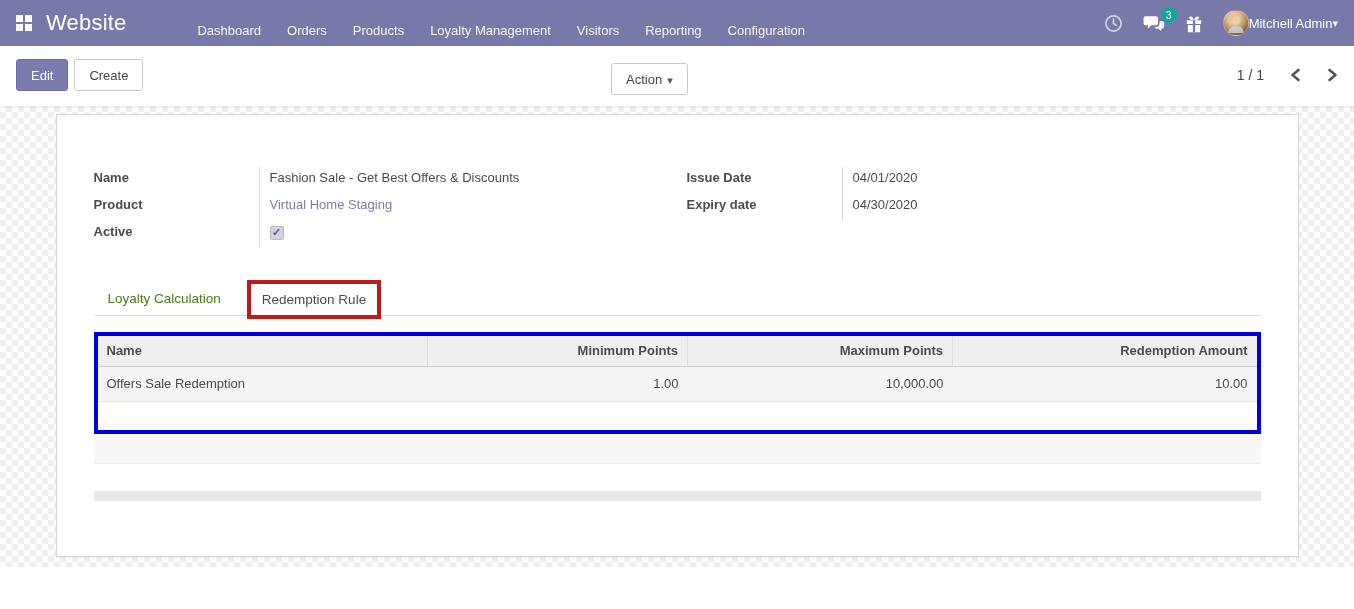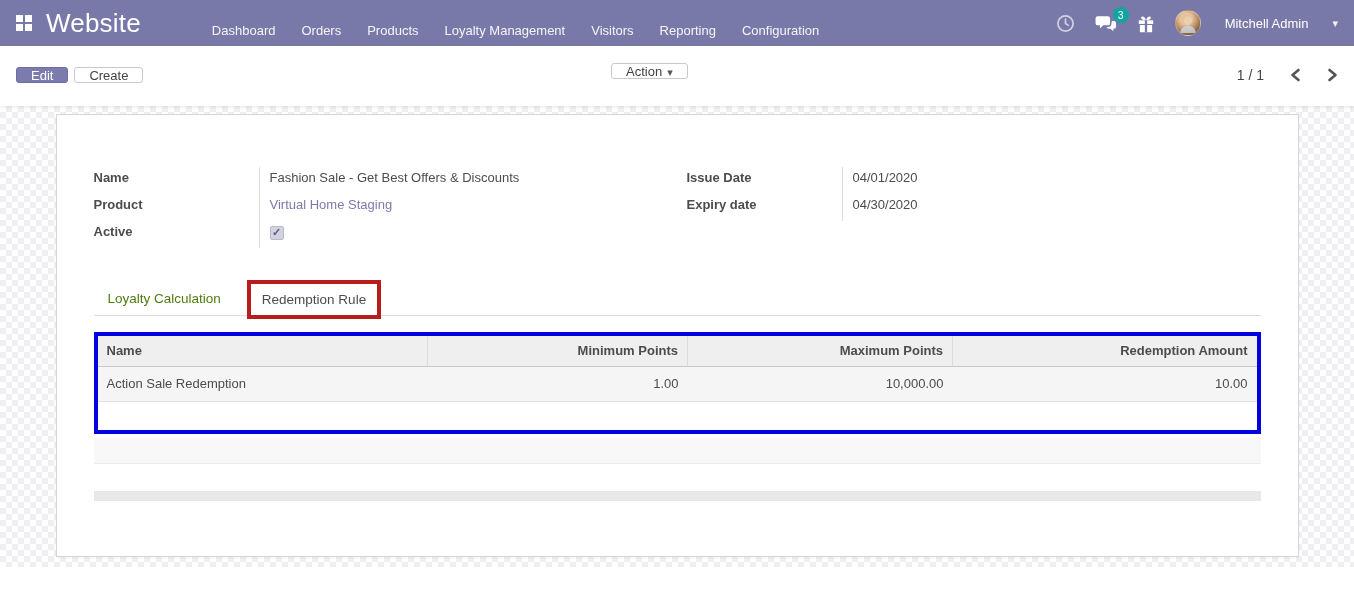--- a/index.html
+++ b/index.html
@@ -14,51 +14,51 @@
   .navbar {
     height:46px; background:#7879a8; color:#fff;
     display:flex; align-items:center; padding:0 16px;
   }
   .apps-icon {
     width:16px; height:16px; margin-right:14px; cursor:pointer; flex:none;
     background-image:linear-gradient(#fff,#fff),linear-gradient(#fff,#fff),linear-gradient(#fff,#fff),linear-gradient(#fff,#fff);
     background-size:7px 7px; background-repeat:no-repeat;
     background-position:0 0,9px 0,0 9px,9px 9px;
   }
-  .brand { font-size:26px; font-weight:400; margin-right:58px; cursor:pointer; letter-spacing:.2px; }
+  .brand { font-size:22px; font-weight:400; margin-right:58px; cursor:pointer; letter-spacing:.2px; }
   .menu { display:flex;margin-top:16px; }
   .menu a {
     display:inline-block; padding:0 13px; line-height:46px; font-size:13px;
     color:rgba(255,255,255,.92); text-decoration:none; cursor:pointer; white-space:nowrap;
   }
   .nav-right { margin-left:auto; display:flex; align-items:center; gap:20px; }
   .nav-icon { position:relative; display:inline-flex; align-items:center; cursor:pointer; }
   .badge {
     position:absolute; top:-7px; right:-12px; background:#12a5a0; color:#fff;
     font-size:10.5px; line-height:1; padding:3px 5px; border-radius:9px; min-width:16px; text-align:center;
   }
-  .user { display:flex; align-items:center; gap:24px; font-size:13px; cursor:pointer; color:#fff; }
+  .user { display:flex; align-items:center; gap:0; font-size:13px; cursor:pointer; color:#fff; }
   .avatar {
     width:26px; height:26px; border-radius:50%; overflow:hidden; flex:none;
     background:radial-gradient(circle at 42% 32%, #e6c39a 0 28%, #b78b63 55%, #6f5138 80%, #4a3523 100%);
     border:1px solid rgba(255,255,255,.35);
   }
   .caret { font-size:11px; color:rgba(255,255,255,.9); }
 
   
   .control-panel {
     background:#fff; padding:13px 16px 15px;
     box-shadow:0 1px 3px rgba(0,0,0,.10); position:relative; z-index:2;
   }
   .breadcrumb { font-size:18px; color:#585858; margin-bottom:13px; }
   .breadcrumb a { color:#7c7bad; text-decoration:none; cursor:pointer; }
   .breadcrumb .sep { margin:0 6px; color:#585858; }
   .cp-row { display:flex; align-items:center; position:relative; height:32px; }
   .btn {
-    height:16px; padding:0 14px; font-size:13px; font-family:inherit;
+    height:32px; padding:0 14px; font-size:13px; font-family:inherit;
     border:1px solid #c9c9c9; border-radius:3px; background:#fff; color:#444; cursor:pointer;
   }
   .btn.primary { background:#7c7bad; border-color:#6e6da3; color:#fff; margin-right:6px; }
   .action-btn { position:absolute; left:595px; top:4px; }
   .action-btn .dd-caret { font-size:11px; color:#555; margin-left:5px; }
   .pager { margin-left:auto; display:flex; align-items:center; gap:26px; font-size:14px; color:#444; }
   .pager .chev { cursor:pointer; display:inline-flex; align-items:center; }
 
   
   .content {
@@ -249,21 +249,21 @@
         <thead>
           <tr>
             <th>Name</th>
             <th>Minimum Points</th>
             <th>Maximum Points</th>
             <th>Redemption Amount</th>
           </tr>
         </thead>
         <tbody>
           <tr class="data-row">
-            <td>Action Sale Redemption</td>
+            <td>Offers Sale Redemption</td>
             <td>1.00</td>
             <td>10,000.00</td>
             <td>10.00</td>
           </tr>
           <tr class="empty-row">
             <td colspan="4"></td>
           </tr>
         </tbody>
       </table>
     </div>

